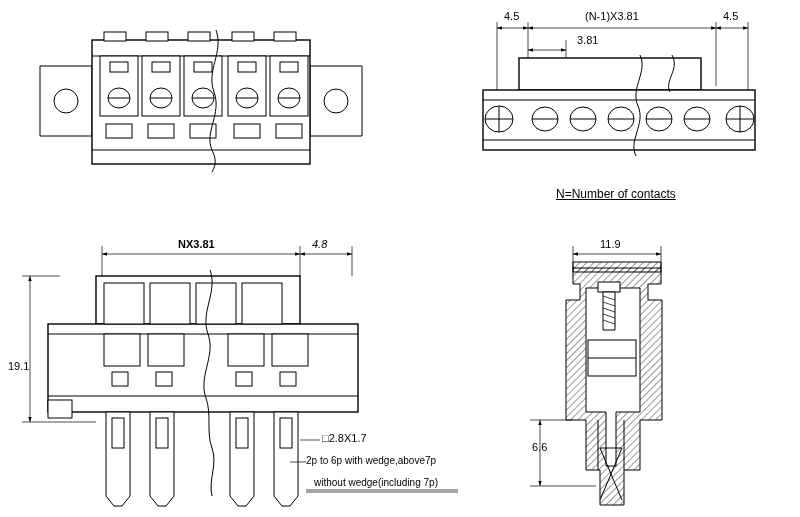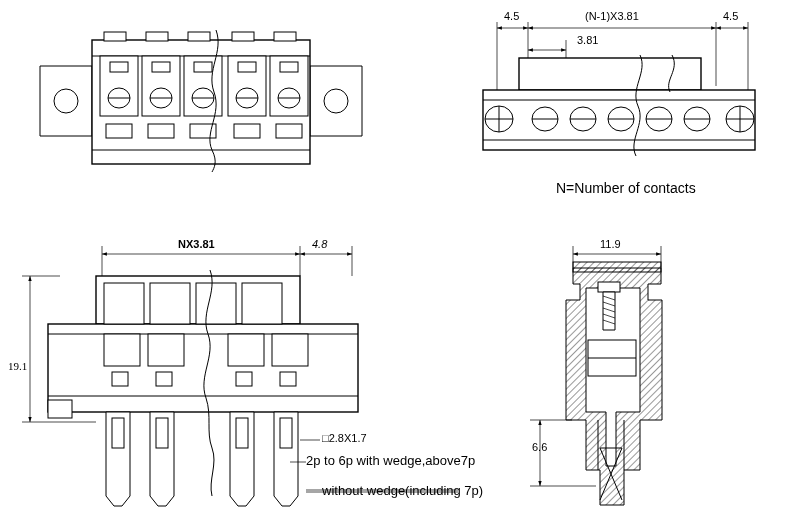--- a/index.html
+++ b/index.html
@@ -1,20 +1,20 @@
 <!DOCTYPE html>
 <html><head>
 <meta charset="utf-8">
 <style>
   html,body{margin:0;padding:0;background:#ffffff;}
   body{width:800px;height:517px;position:relative;overflow:hidden;
        font-family:"Liberation Sans", sans-serif;color:#000;}
   .stage{position:absolute;left:0;top:0;width:676px;height:517px;}
   .lbl{position:absolute;font-size:11px;line-height:12px;white-space:nowrap;color:#000;}
-  .lbl.small{font-size:13px;text-align:center;}
+  .lbl.small{font-size:10px;text-align:center;}
   svg{position:absolute;left:0;top:0;width:800px;height:517px;overflow:visible;}
   .ln{stroke:#000;stroke-width:1;fill:none;}
   .thin{stroke:#000;stroke-width:0.7;fill:none;}
   .dim{stroke:#000;stroke-width:0.7;fill:none;}
   .wht{fill:#ffffff;stroke:#000;stroke-width:1;}
   .wht2{fill:#ffffff;stroke:#000;stroke-width:1.4;}
   .none{fill:none;stroke:#000;stroke-width:1;}
   .hatch{fill:url(#hatchPat);stroke:#000;stroke-width:1;}
 </style>
 </head>
@@ -237,28 +237,28 @@
     <path class="none" d="M598,420 L598,470 M624,420 L624,470"></path>
   </g>
 
   <line class="thin" x1="306" y1="492" x2="458" y2="492"></line>
 </svg>
 
 <div class="lbl" style="left:504px;top:10px;">4.5</div>
 <div class="lbl" style="left:585px;top:10px;">(N-1)X3.81</div>
 <div class="lbl" style="left:723px;top:10px;">4.5</div>
 <div class="lbl" style="left:533px;top:34px;margin-left:44px;">3.81</div>
-<div class="lbl" style="left:556px;top:182px;font-size:14px;">N=Number of contacts</div>
+<div class="lbl" style="left:556px;top:188px;font-size:12px;text-decoration:underline;">N=Number of contacts</div>
 
 <div class="lbl" style="left:178px;top:238px;font-weight:bold;">NX3.81</div>
 <div class="lbl" style="left:312px;top:238px;font-style:italic;">4.8</div>
-<div class="lbl" style="left:8px;top:360px;font-family:Liberation Serif, serif;">19.1</div>
+<div class="lbl" style="left:8px;top:360px;">19.1</div>
 
 <div class="lbl" style="left:322px;top:432px;text-align:center;">
   <span>□</span><span>2.8X1.7</span>
 </div>
 <div class="lbl small" style="left:306px;top:455px;">2p to 6p with wedge,above7p</div>
-<div class="lbl small" style="left:322px;top:477px;margin-top:8px;">without wedge(including 7p)</div>
+<div class="lbl small" style="left:314px;top:477px;">without wedge(including 7p)</div>
 
 <div class="lbl" style="left:600px;top:238px;">11.9</div>
 <div class="lbl" style="left:532px;top:441px;">6.6</div>
 
 </div>
 
 </body></html>

